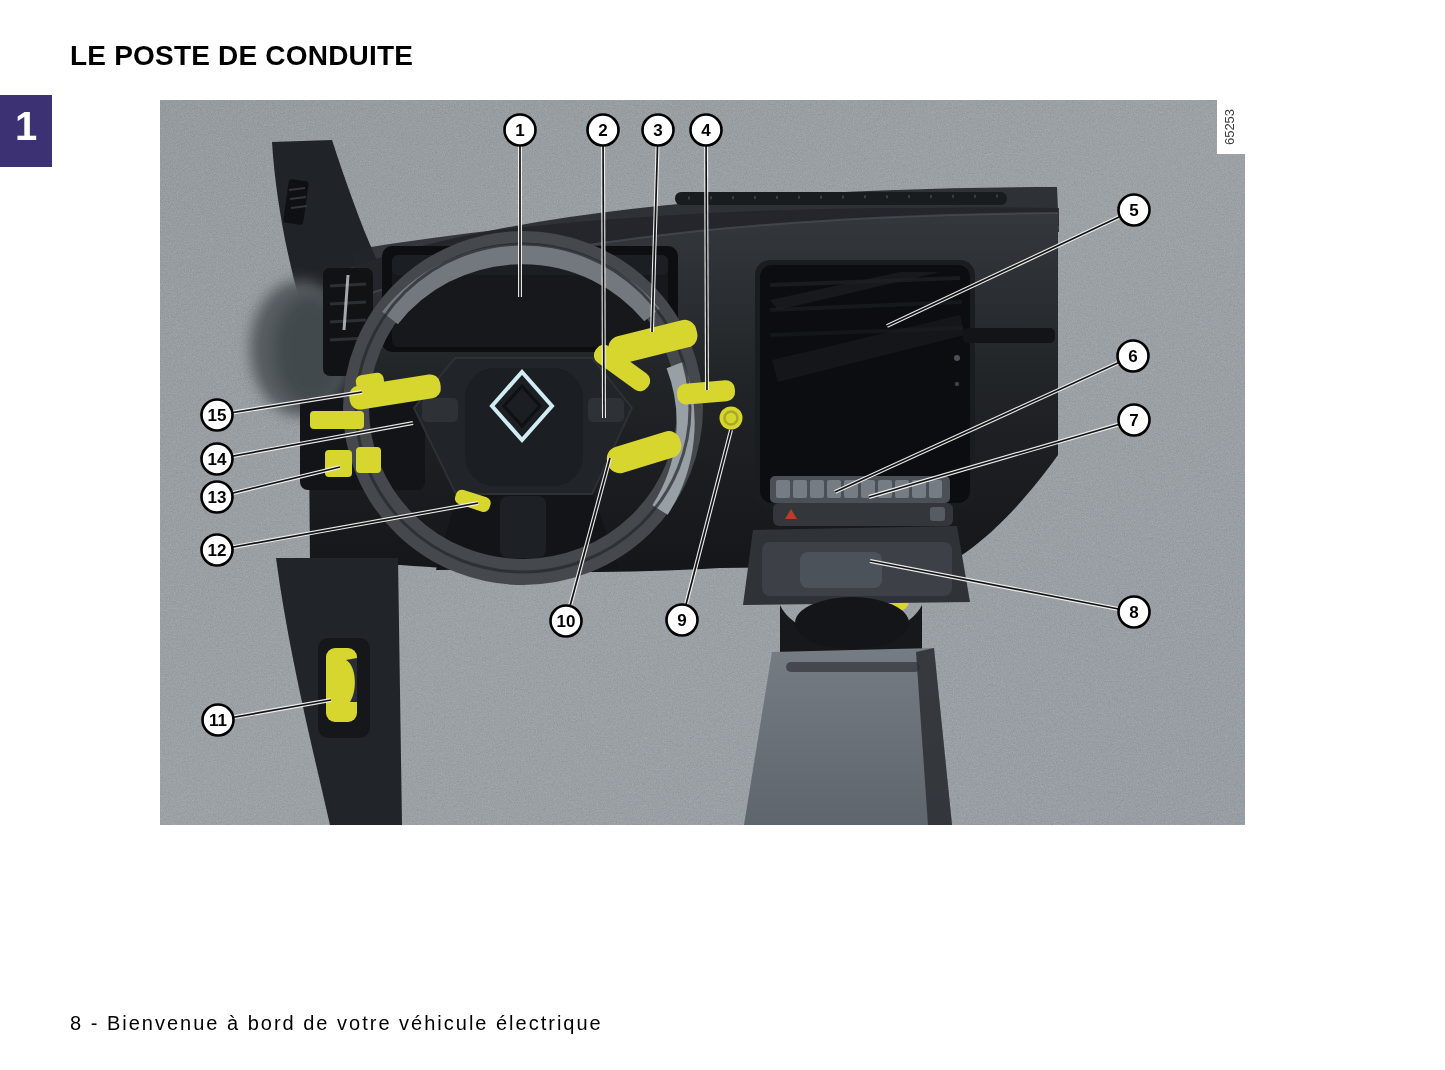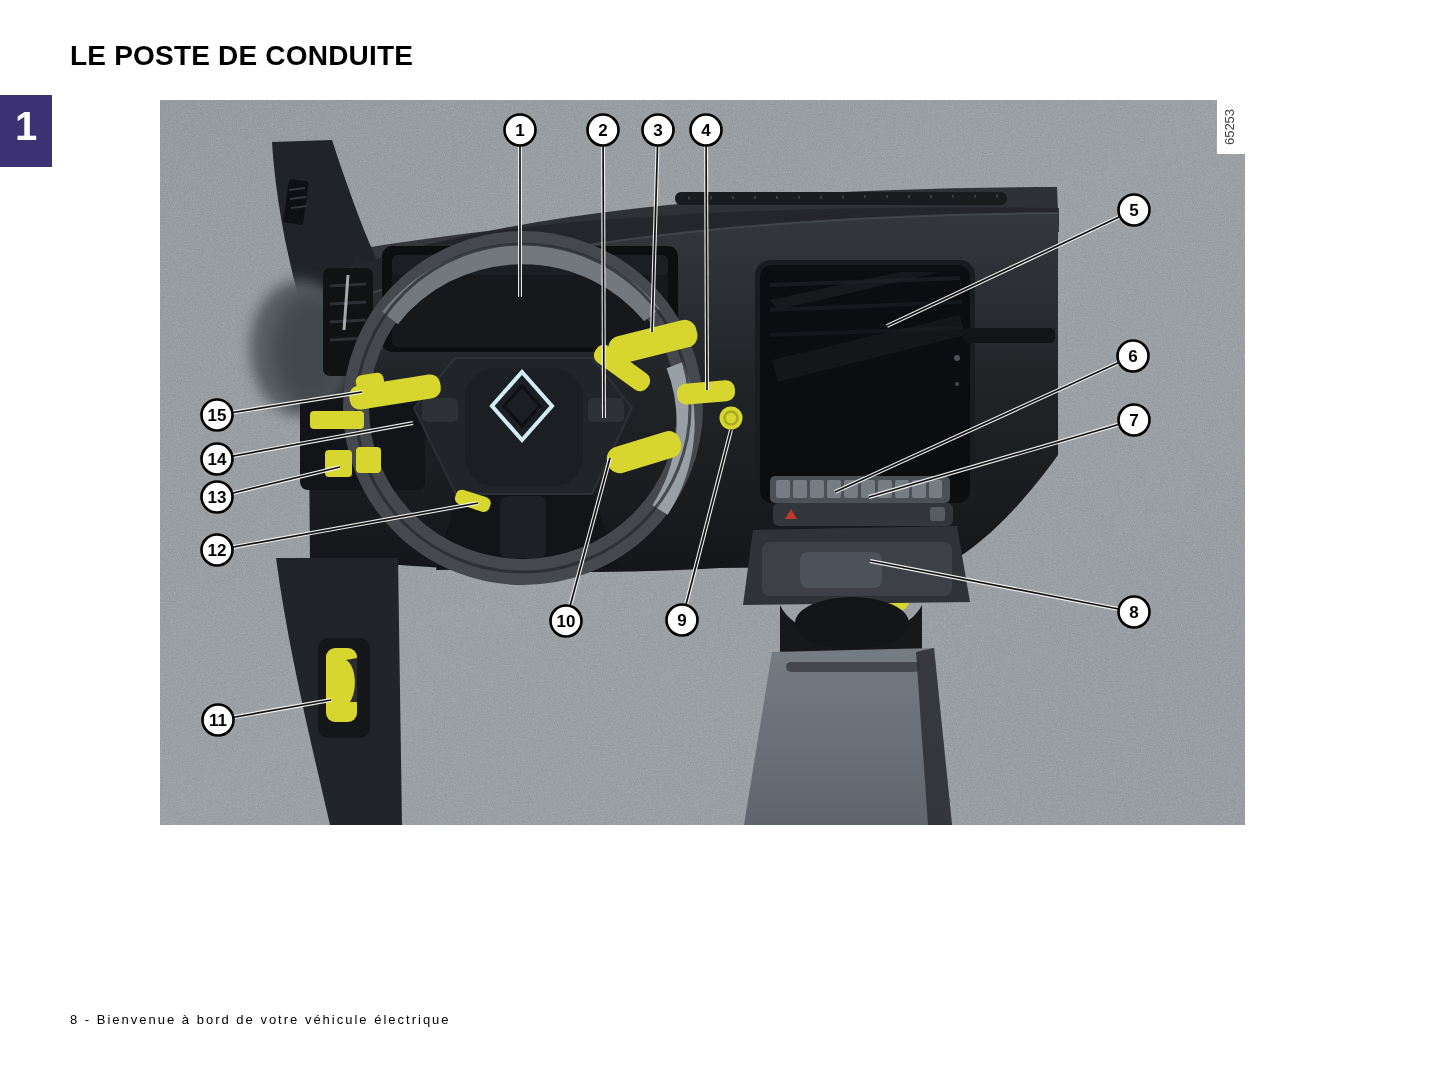--- a/index.html
+++ b/index.html
@@ -3,21 +3,21 @@
 <meta charset="utf-8">
 <style>
   html,body{margin:0;padding:0;background:#ffffff;}
   body{width:1445px;height:1070px;overflow:hidden;font-family:"Liberation Sans",sans-serif;}
   .page{position:relative;width:1445px;height:1070px;background:#ffffff;padding-left:19px;}
   .title{position:absolute;left:70px;top:40px;font-size:28px;font-weight:700;color:#000;letter-spacing:.2px;white-space:nowrap;}
   .chapter-tab{position:absolute;left:0;top:95px;width:52px;height:72px;background:#3c3172;color:#fff;
     font-size:40px;font-weight:700;text-align:center;line-height:62px;}
   .figure{position:absolute;left:160px;top:100px;width:1085px;height:725px;}
   .figure svg{position:absolute;left:0;top:0;}
-  .footer{position:absolute;left:70px;top:1012px;font-size:13px;color:#000;letter-spacing:2px;white-space:nowrap;}
+  .footer{position:absolute;left:70px;top:1012px;font-size:20px;color:#000;letter-spacing:2px;white-space:nowrap;}
 </style>
 </head>
 <body>
 
 <div class="page">
 
   <div class="title">LE POSTE DE CONDUITE</div>
 
   <div class="chapter-tab">1</div>
 

